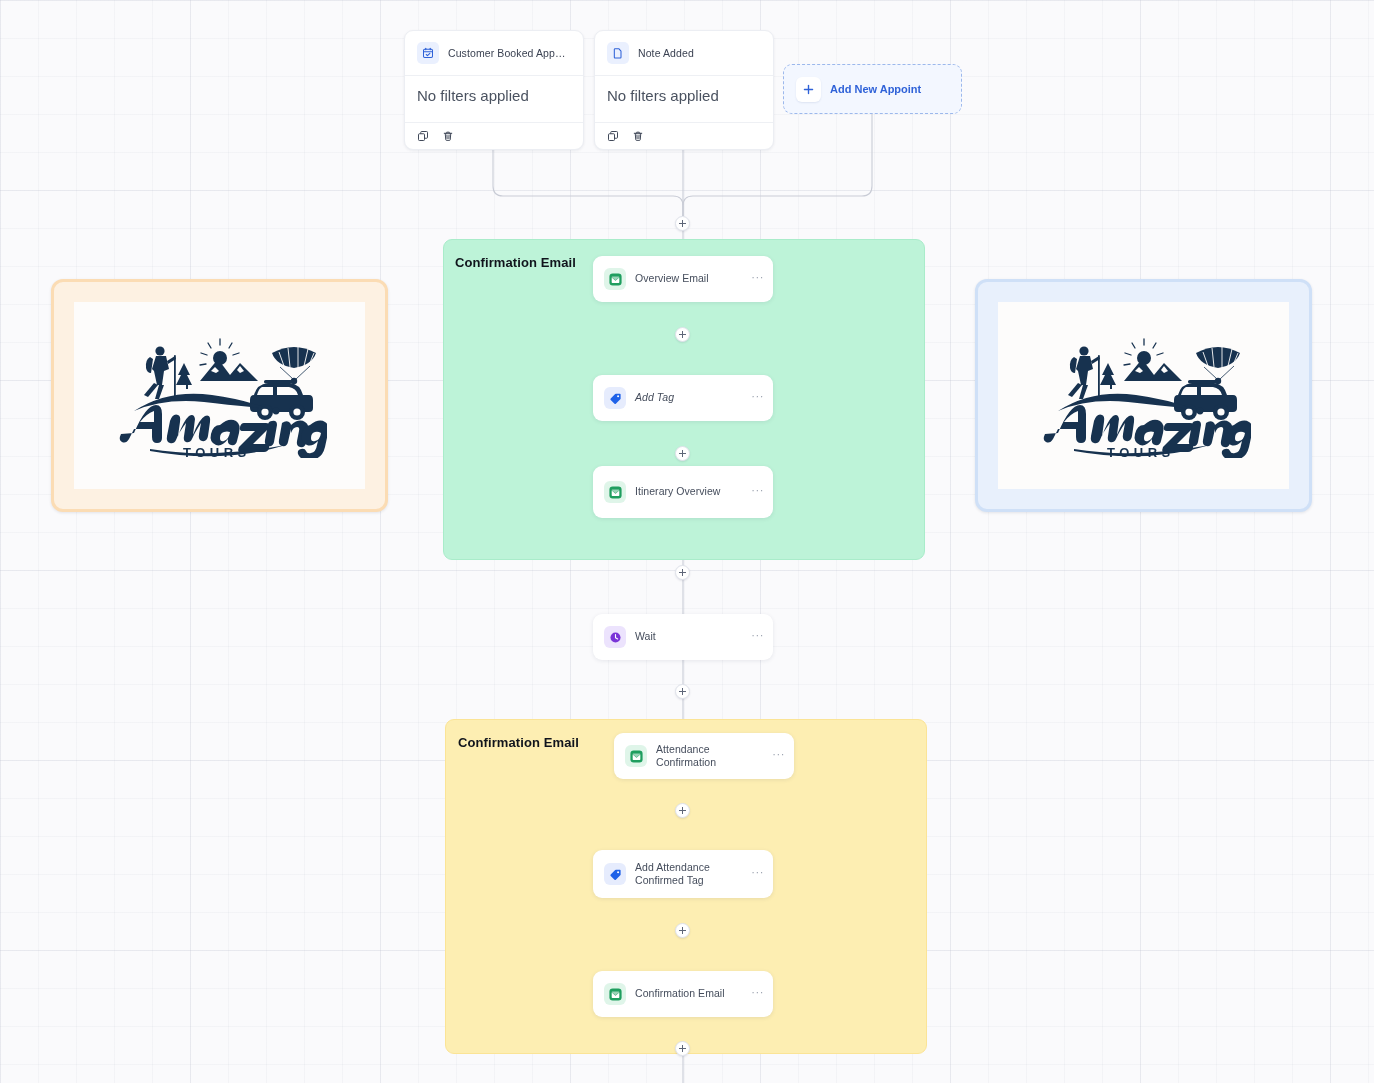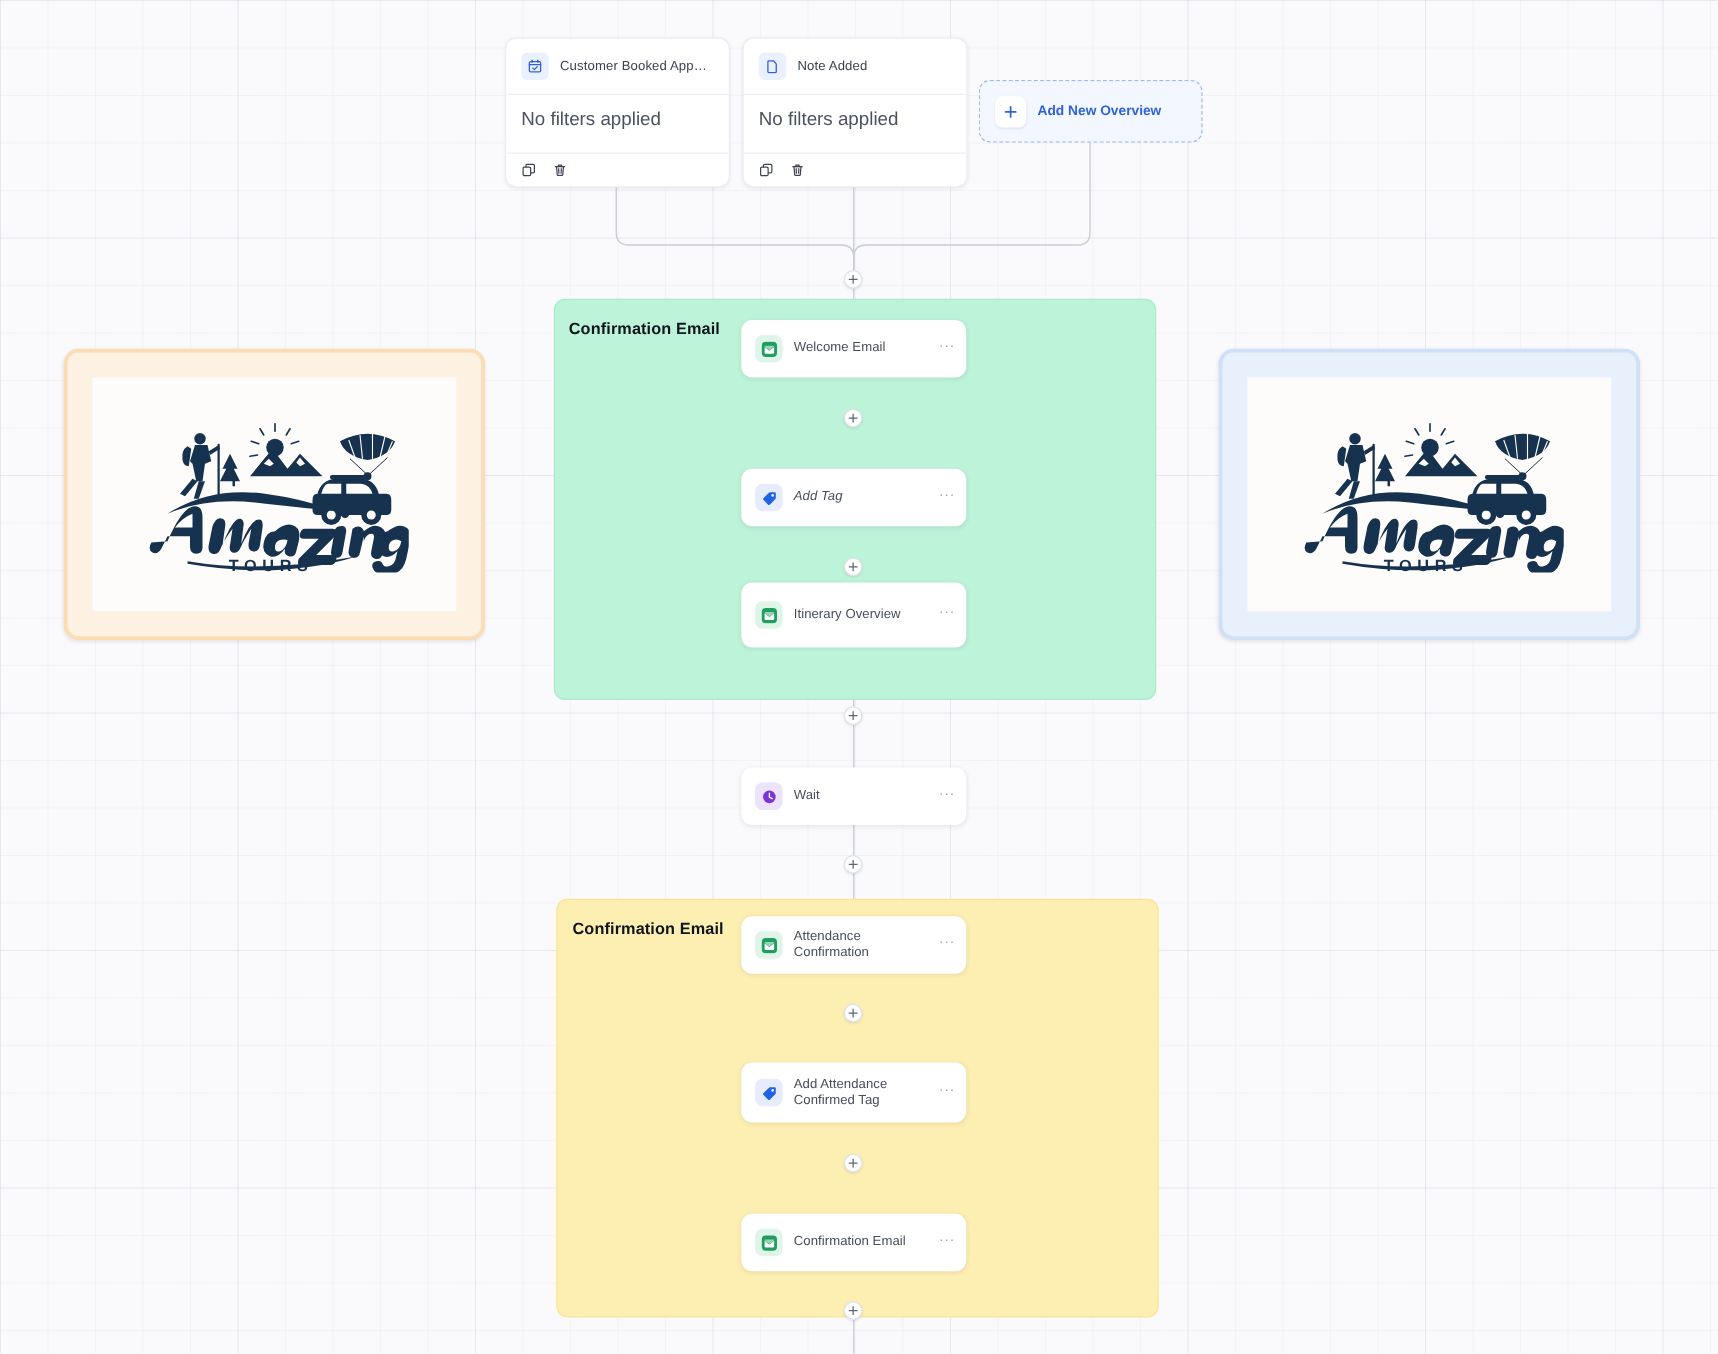--- a/index.html
+++ b/index.html
@@ -400,37 +400,37 @@
     </div>
   </div>
 
   <div id="add-trigger">
     <span class="plusbox">
       <svg width="13" height="13" viewBox="0 0 16 16" fill="none" stroke="#2f62d8" stroke-width="1.7" stroke-linecap="round">
         <line x1="8" y1="3" x2="8" y2="13"></line>
         <line x1="3" y1="8" x2="13" y2="8"></line>
       </svg>
     </span>
-    <span class="label">Add New Overview</span>
+    <span class="label">Add New Appoint</span>
   </div>
 
   <div class="section" id="sec-intro">
     <div class="sec-title">Confirmation Email</div>
   </div>
 
   <div class="node" style="top:256px; height:46px;">
     <span class="n-ico mail">
       <svg width="13" height="13" viewBox="0 0 16 16">
         <rect x="0.5" y="0.5" width="15" height="15" rx="4" fill="#1f9e5f"></rect>
         <path d="M3.3,5.6 L8,9.4 L12.7,5.6 L12.7,11.4 A0.8,0.8 0 0 1 11.9,12.2 L4.1,12.2
                  A0.8,0.8 0 0 1 3.3,11.4 Z" fill="#ffffff"></path>
         <path d="M3.3,5.2 A0.8,0.8 0 0 1 4.1,4.4 L11.9,4.4 A0.8,0.8 0 0 1 12.7,5.2 L8,8.9 Z" fill="#ffffff" opacity="0.55"></path>
       </svg>
     </span>
-    <span class="n-label">Welcome Email</span>
+    <span class="n-label">Overview Email</span>
     <span class="n-dots">···</span>
   </div>
 
   <div class="node" style="top:375px; height:46px;font-style:italic;">
     <span class="n-ico tag">
       <svg width="13" height="13" viewBox="0 0 16 16">
         <path d="M8.6,2.2 L13.4,2.2 A0.9,0.9 0 0 1 14.3,3.1 L14.3,7.9 A1.4,1.4 0 0 1 13.9,8.9
                  L8.4,14.4 A1.1,1.1 0 0 1 6.8,14.4 L2.1,9.7 A1.1,1.1 0 0 1 2.1,8.1
                  L7.6,2.6 A1.4,1.4 0 0 1 8.6,2.2 Z" fill="#1f62e8"></path>
         <circle cx="11.2" cy="5.3" r="1.25" fill="#ffffff"></circle>
@@ -461,21 +461,21 @@
       </svg>
     </span>
     <span class="n-label">Wait</span>
     <span class="n-dots">···</span>
   </div>
 
   <div class="section" id="sec-confirm">
     <div class="sec-title">Confirmation Email</div>
   </div>
 
-  <div class="node" style="top:733px; height:46px;">
+  <div class="node" style="top:733px; height:46px;margin-left:21px;">
     <span class="n-ico mail">
       <svg width="13" height="13" viewBox="0 0 16 16">
         <rect x="0.5" y="0.5" width="15" height="15" rx="4" fill="#1f9e5f"></rect>
         <path d="M3.3,5.6 L8,9.4 L12.7,5.6 L12.7,11.4 A0.8,0.8 0 0 1 11.9,12.2 L4.1,12.2
                  A0.8,0.8 0 0 1 3.3,11.4 Z" fill="#ffffff"></path>
         <path d="M3.3,5.2 A0.8,0.8 0 0 1 4.1,4.4 L11.9,4.4 A0.8,0.8 0 0 1 12.7,5.2 L8,8.9 Z" fill="#ffffff" opacity="0.55"></path>
       </svg>
     </span>
     <span class="n-label">Attendance Confirmation</span>
     <span class="n-dots">···</span>

